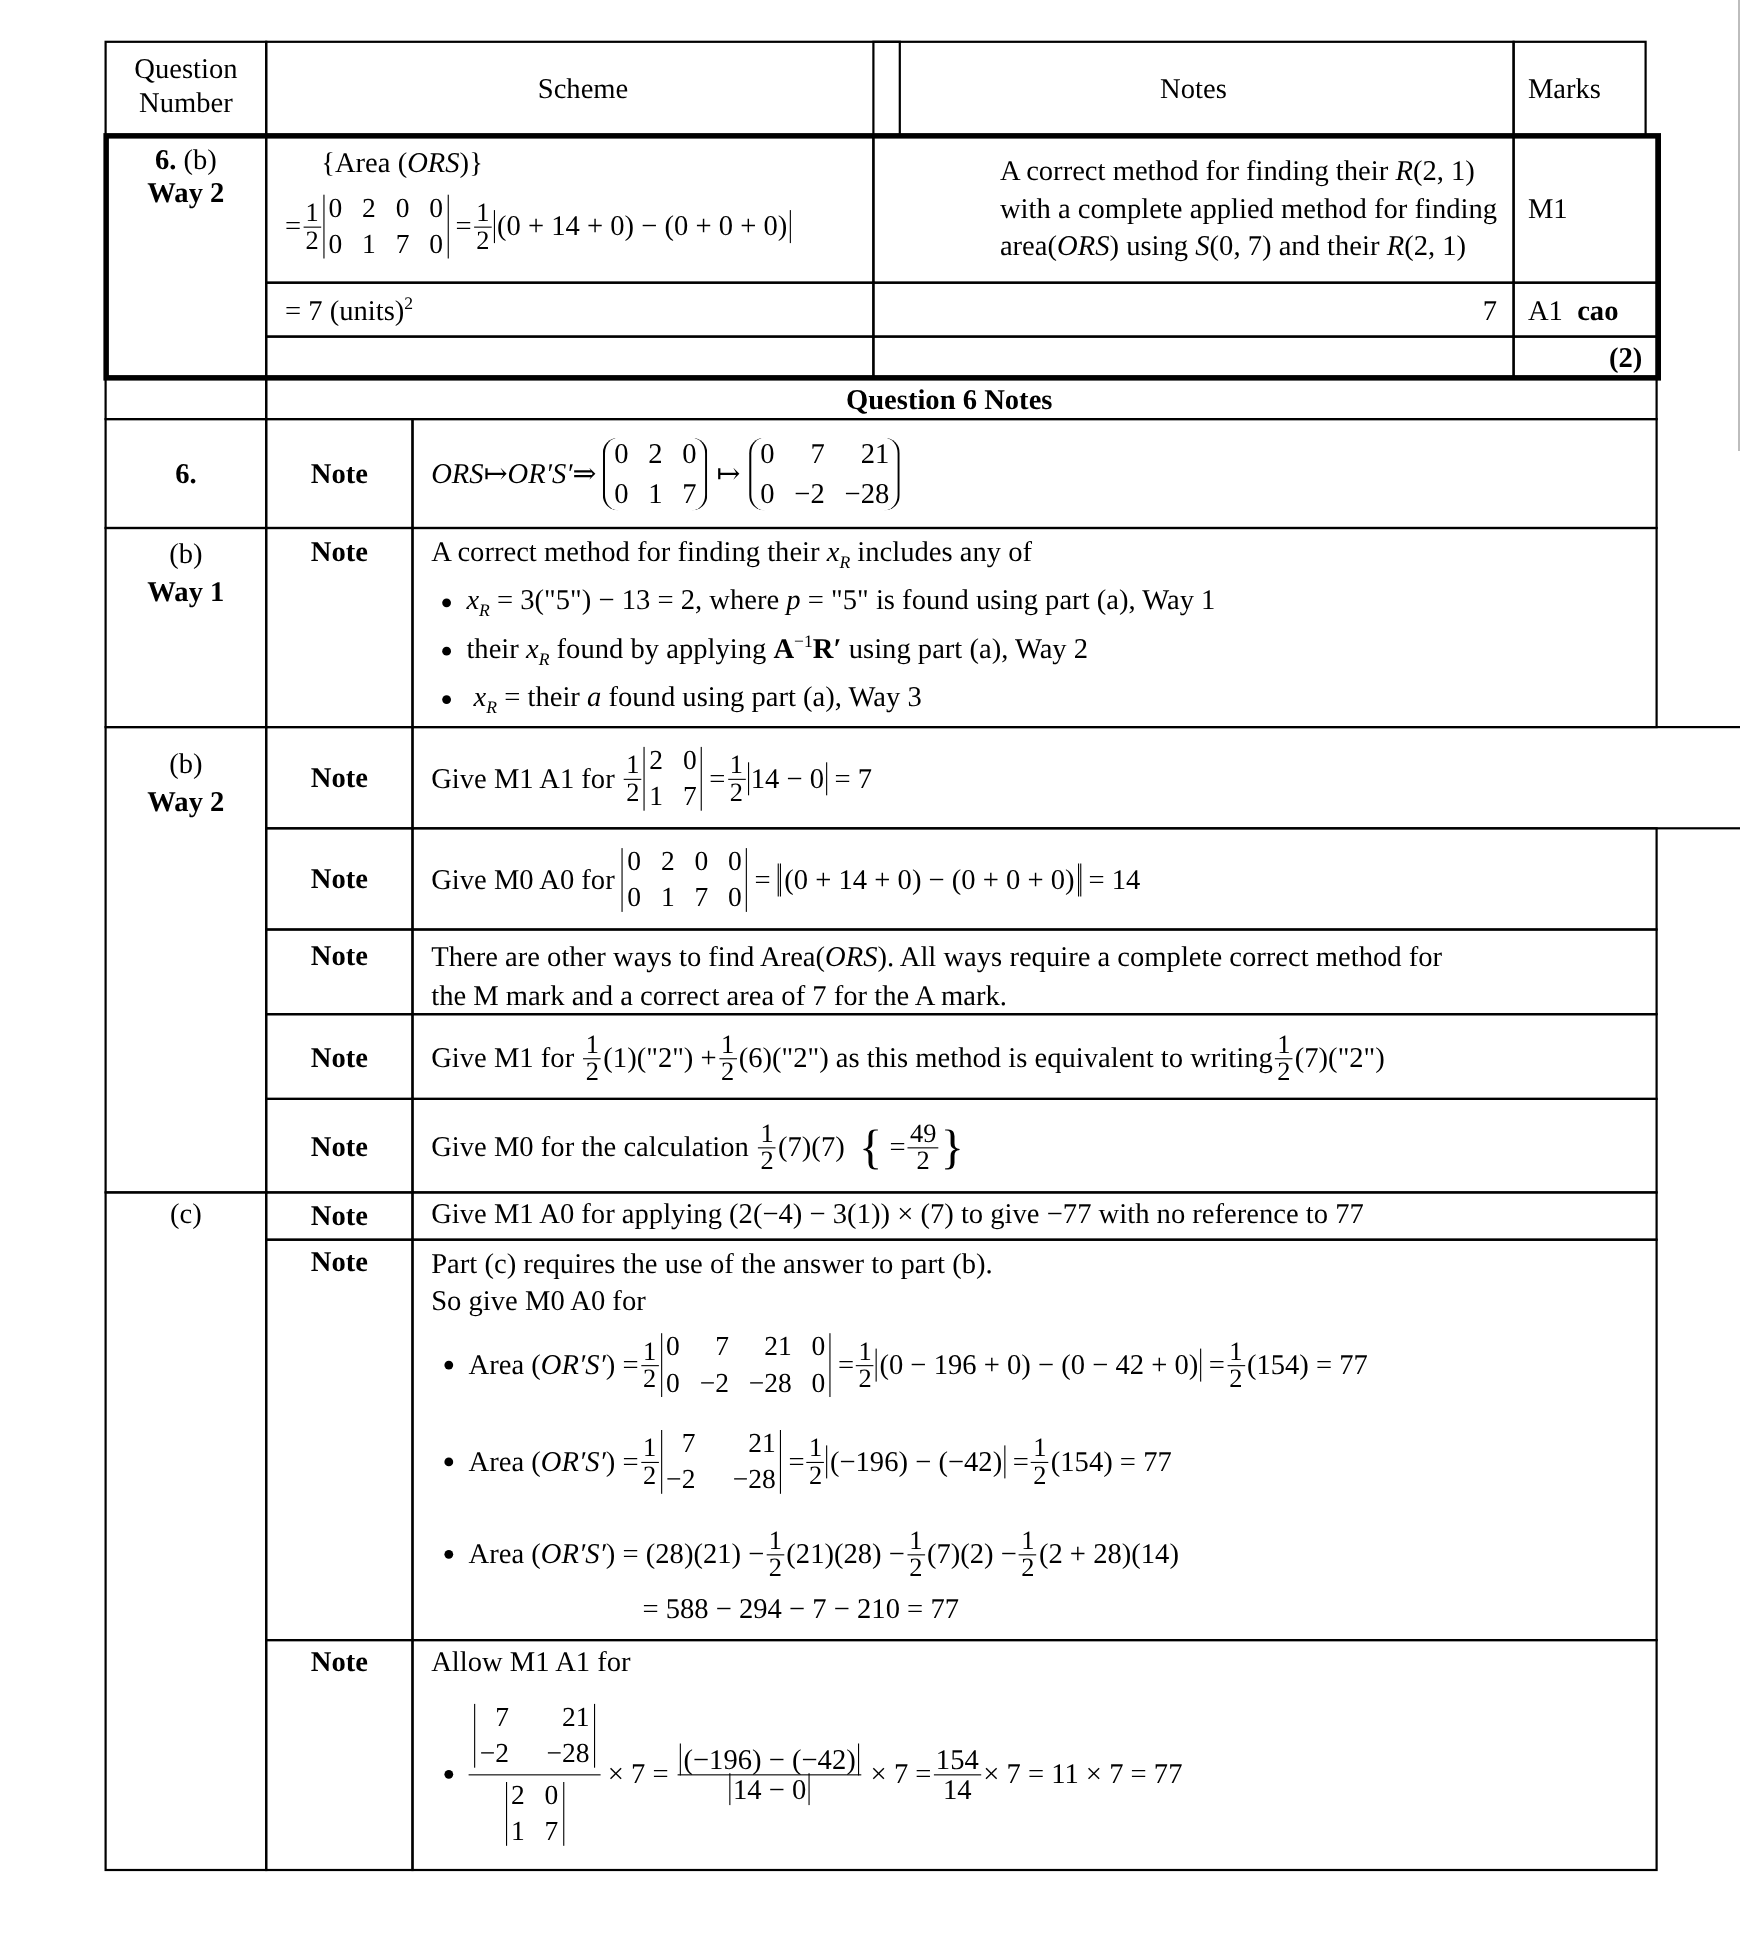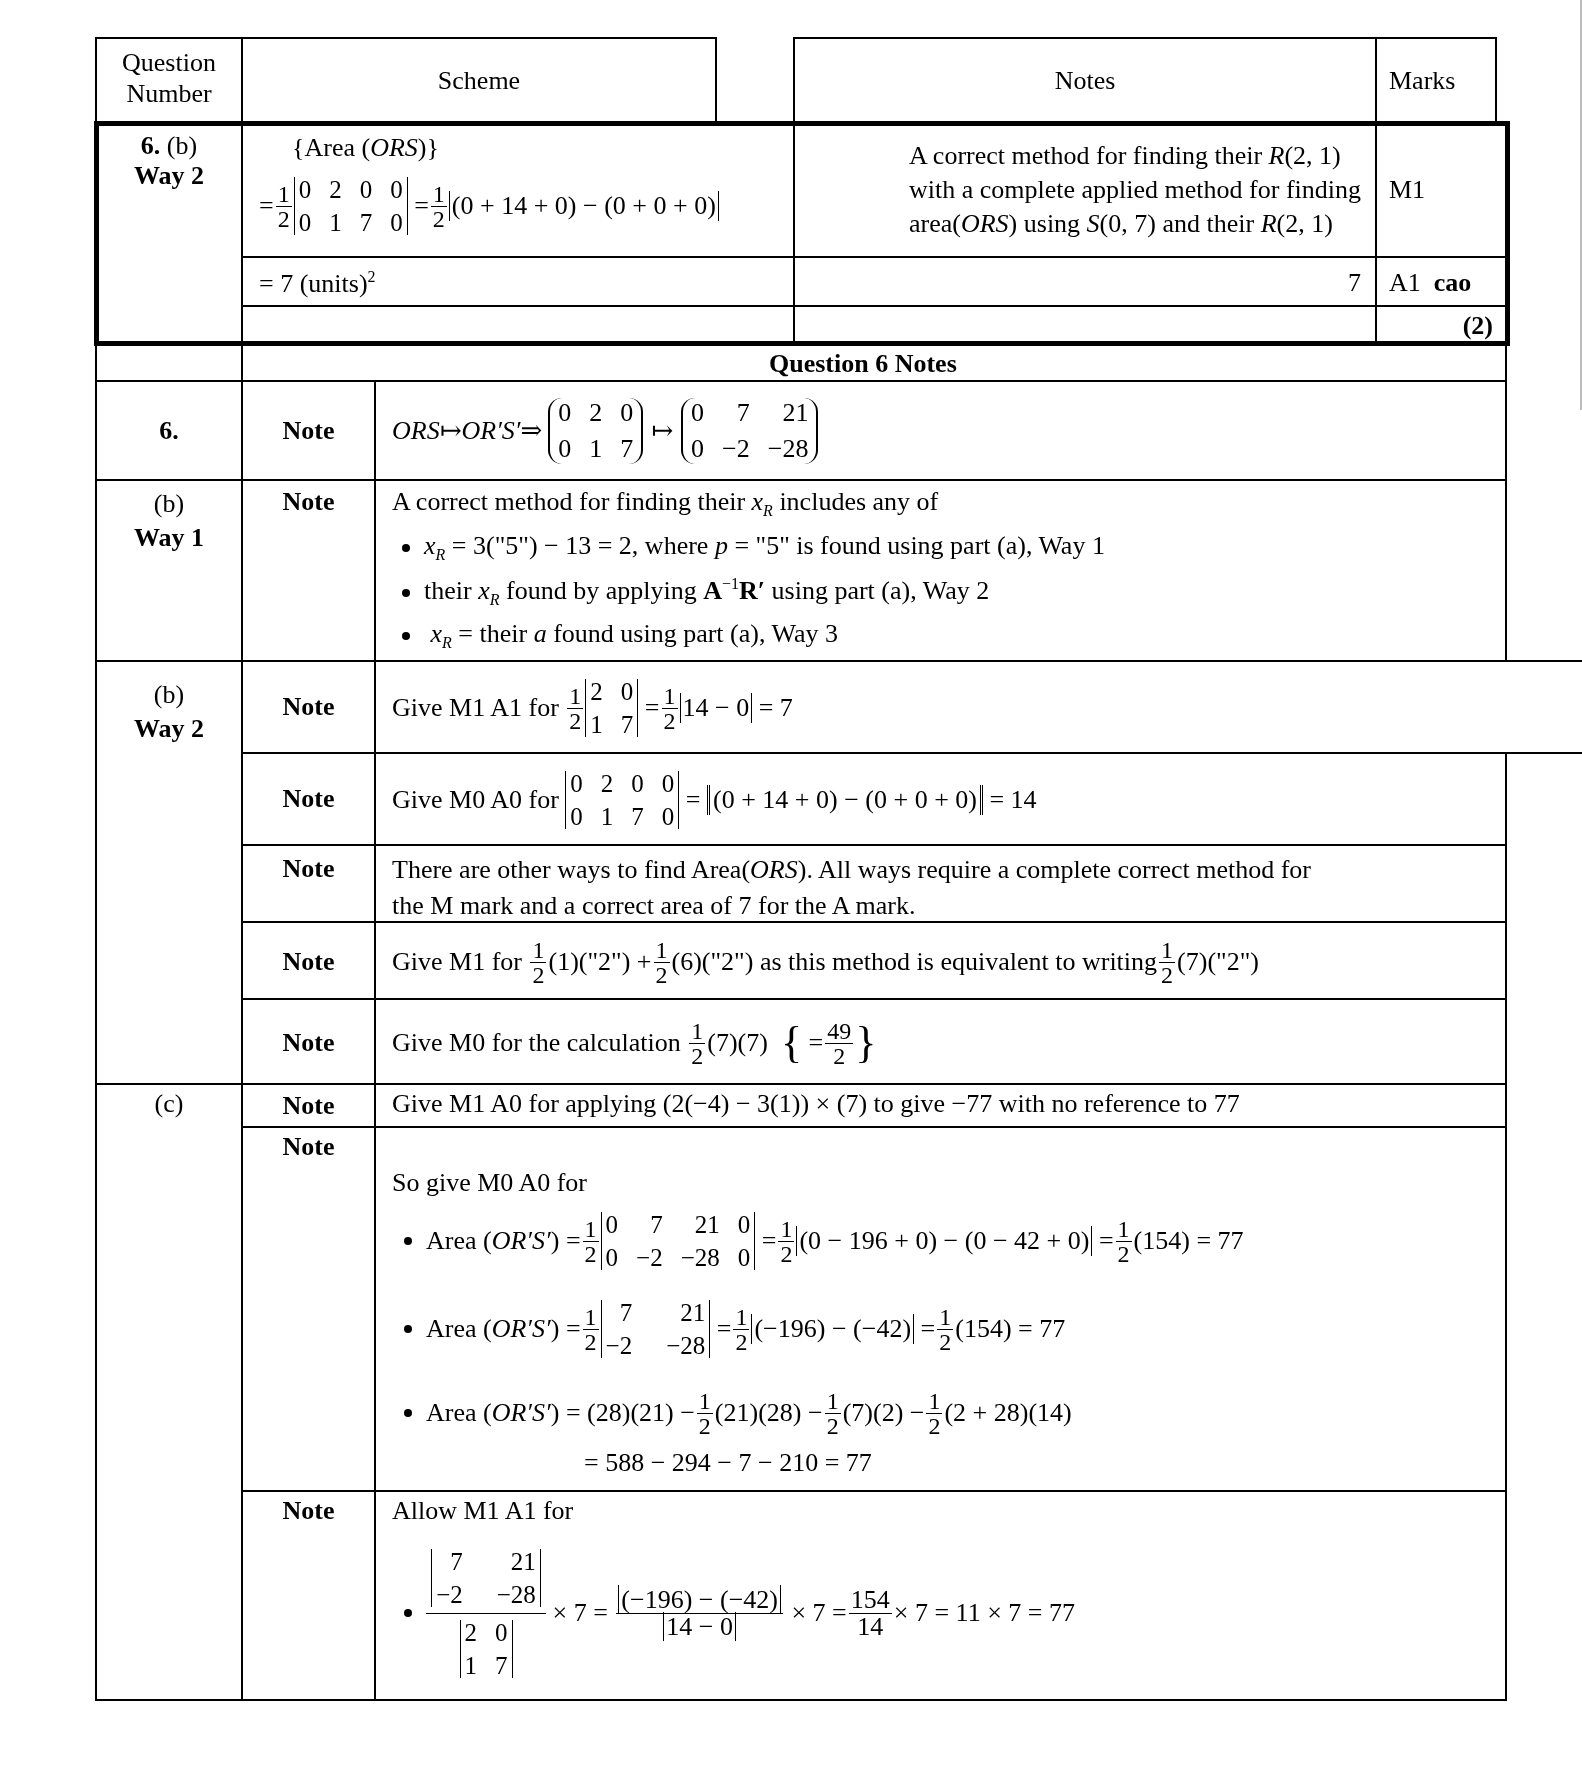--- a/index.html
+++ b/index.html
@@ -20,21 +20,21 @@
   sub,sup{font-size:16px;}
 </style>
 </head>
 <body>
 
 <div class="vscroll"></div>
 
 <div class="cell" style="left:95px;top:37px;width:148px;height:88px;">
   <div class="txt ctr" style="left:0;right:0;top:8px;line-height:1.2;white-space:normal;">Question Number</div>
 </div>
-<div class="cell" style="left:241px;top:37px;width:476px;height:88px;">
+<div class="cell" style="left:241px;top:37px;width:578px;height:88px;">
   <div class="txt ctr" style="left:0;right:0;top:27px;">Scheme</div>
 </div>
 <div class="cell" style="left:793px;top:37px;width:584px;height:88px;">
   <div class="txt ctr" style="left:0;right:0;top:27px;">Notes</div>
 </div>
 <div class="cell" style="left:1375px;top:37px;width:122px;height:88px;">
   <div class="txt" style="left:12px;top:27px;">Marks</div>
 </div>
 
 <div class="cell" style="left:95px;top:123px;width:148px;height:222px;">
@@ -283,21 +283,21 @@
 </div>
 <div class="cell" style="left:374px;top:1083px;width:1133px;height:45px;">
   <div class="txt" style="left:16px;top:4px;">Give M1 A0 for applying  (2(−4) − 3(1)) × (7)  to give  −77  with no reference to 77</div>
 </div>
 
 <div class="cell" style="left:241px;top:1126px;width:135px;height:366px;">
   <div class="txt b ctr" style="left:0;right:0;top:4px;">Note</div>
 </div>
 <div class="cell" style="left:374px;top:1126px;width:1133px;height:366px;">
   <div class="txt" style="left:16px;top:4px;line-height:1.3;">
-    <br>
+    <span>Part (c) requires the use of the answer to part (b).</span><br>
     <span>So give M0 A0 for</span>
   </div>
 
   <div class="txt" style="left:28px;top:76px;height:74px;display:flex;align-items:center;">
     <span class="bullet"></span>
     <span>Area (</span>
       <span class="i">OR′S′</span>
       <span>) =</span>
     <span class="frac">
         <span class="n">1</span>

